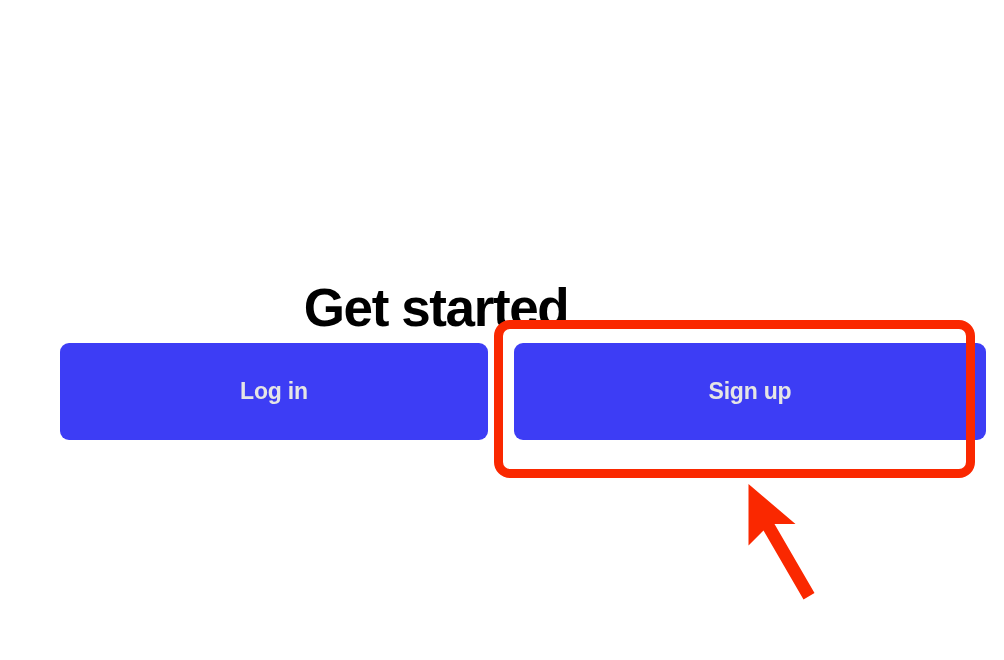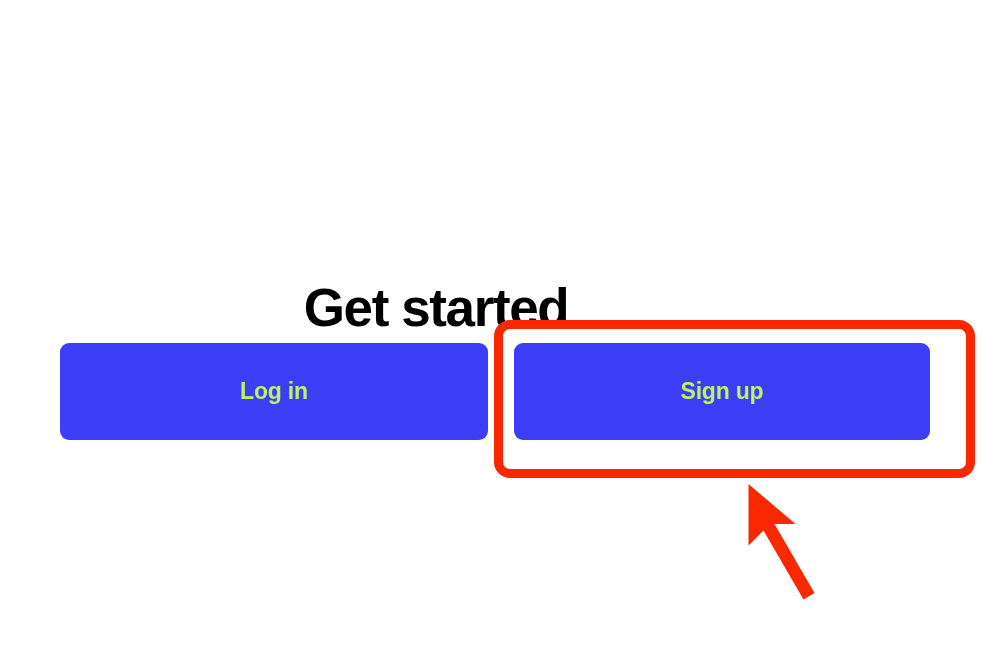--- a/index.html
+++ b/index.html
@@ -40,39 +40,39 @@
   }
 
   
   .cta-button {
     position: absolute;
     top: 343px;
     height: 97px;
     background: #3d3df5;
     border: none;
     border-radius: 9px;
-    color: #bef264;
+    color: #e5e5e5;
     font-family: "Liberation Sans", sans-serif;
     font-size: 23px;
     font-weight: bold;
     letter-spacing: -0.2px;
     display: flex;
     align-items: center;
     justify-content: center;
     cursor: pointer;
     padding: 0;
     box-sizing: border-box;
   }
   .cta-button.login {
     left: 60px;
     width: 428px;
   }
   .cta-button.signup {
     left: 514px;
-    width: 416px;
+    width: 472px;
   }
 
   
   .annotation-box {
     position: absolute;
     left: 494px;
     top: 320px;
     width: 481px;
     height: 158px;
     border: 9px solid #fa2800;

